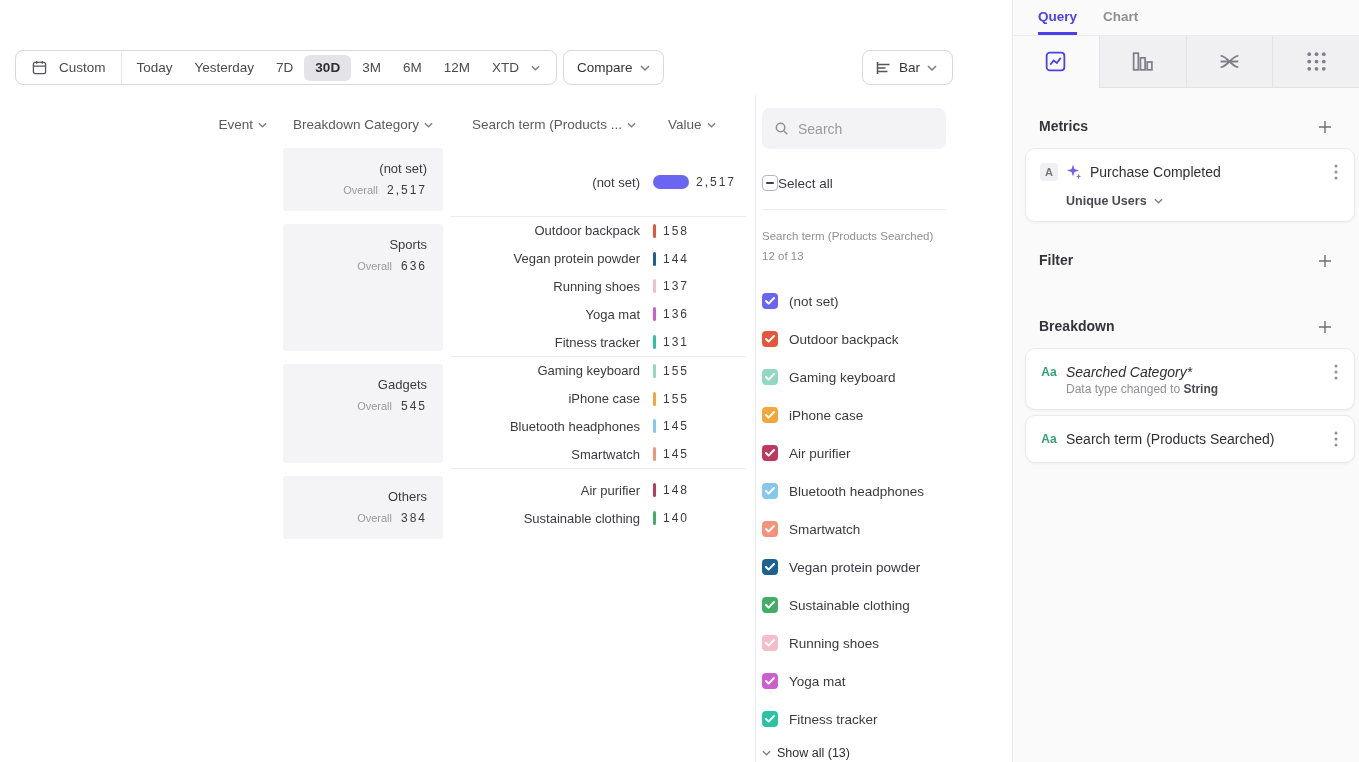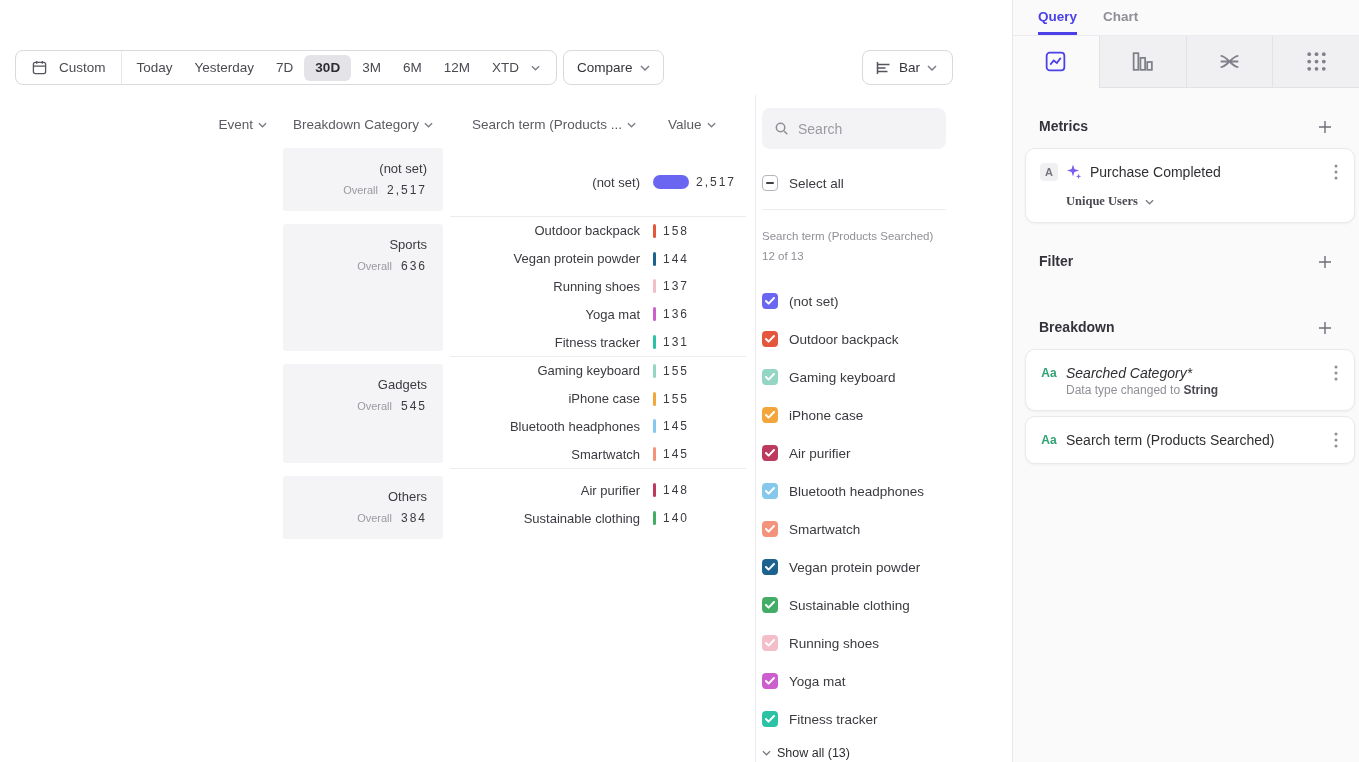--- a/index.html
+++ b/index.html
@@ -54,21 +54,21 @@
   .bar-wrap{display:flex;align-items:center;margin-left:13px;gap:7px;}
   .term-bar{height:14px;border-radius:7px;flex:none;}
 
   
   .filter-panel{position:absolute;left:762px;top:108px;width:184px;}
   .search-box{height:41px;background:#f3f3f5;border-radius:8px;display:flex;align-items:center;
               padding:0 12px;gap:9px;color:#8f8f97;}
   .search-box input{border:none;background:transparent;outline:none;font-size:14px;color:#a21caf;
                     width:100%;font-family:inherit;}
   .search-box input::placeholder{color:#9a9aa2;}
-  .select-all-row{margin-top:22px;display:flex;align-items:center;gap:11px;height:24px;cursor:pointer;}
+  .select-all-row{margin-top:22px;display:flex;align-items:center;height:24px;cursor:pointer;}
   .cb-ind{width:16px;height:16px;border:1.5px solid #b5b5bd;border-radius:4px;display:flex;
           align-items:center;justify-content:center;background:#fff;flex:none;}
   .cb-ind::after{content:"";width:8px;height:2px;background:#3f3f46;border-radius:1px;}
   .sa-label{font-size:13.5px;color:#3a3a40;}
   .fp-divider{margin-top:14px;height:1px;background:#ededf0;}
   .fp-caption{margin-top:16px;font-size:11.5px;line-height:20px;color:#8f8f97;width:172px;}
   .cb-list{margin-top:16px;}
   .cb-row{height:38px;display:flex;align-items:center;gap:11px;cursor:pointer;}
   .cb{width:16px;height:16px;border-radius:4px;display:flex;align-items:center;justify-content:center;flex:none;}
   .cb-label{font-size:13.5px;color:#3a3a40;white-space:nowrap;}
@@ -96,21 +96,21 @@
            box-shadow:0 1px 3px rgba(20,20,43,.05);padding:13px 14px;cursor:pointer;}
   .qp-card + .qp-card{margin-top:5px;}
   .card-row{display:flex;align-items:center;gap:8px;}
   .badge-a{width:18px;height:18px;background:#f0f0f3;border-radius:4px;font-size:11px;font-weight:700;
            color:#75757e;display:flex;align-items:center;justify-content:center;flex:none;}
   .aa-icon{width:18px;font-size:12px;font-weight:700;color:#2fa272;text-align:center;flex:none;font-style:normal;}
   .card-name{font-size:14px;color:#2f2f33;flex:1;white-space:nowrap;overflow:hidden;text-overflow:ellipsis;}
   .card-name.italic{font-style:italic;}
   .kebab{display:flex;color:#8f8f97;cursor:pointer;padding:2px;}
   .card-sub{margin-top:12px;padding-left:26px;display:flex;align-items:center;gap:7px;
-            font-size:12.5px;font-weight:700;color:#4a4a52;cursor:pointer;font-family:Liberation Serif, serif;}
+            font-size:12.5px;font-weight:700;color:#4a4a52;cursor:pointer;}
   .card-note{margin-top:0;padding-left:26px;font-size:12px;color:#8f8f97;}
   .card-note b{color:#4a4a52;}
   .sparkle{display:flex;flex:none;}
 </style>
 </head>
 <body>
 
 <div class="main">
 
   <div class="date-group">

